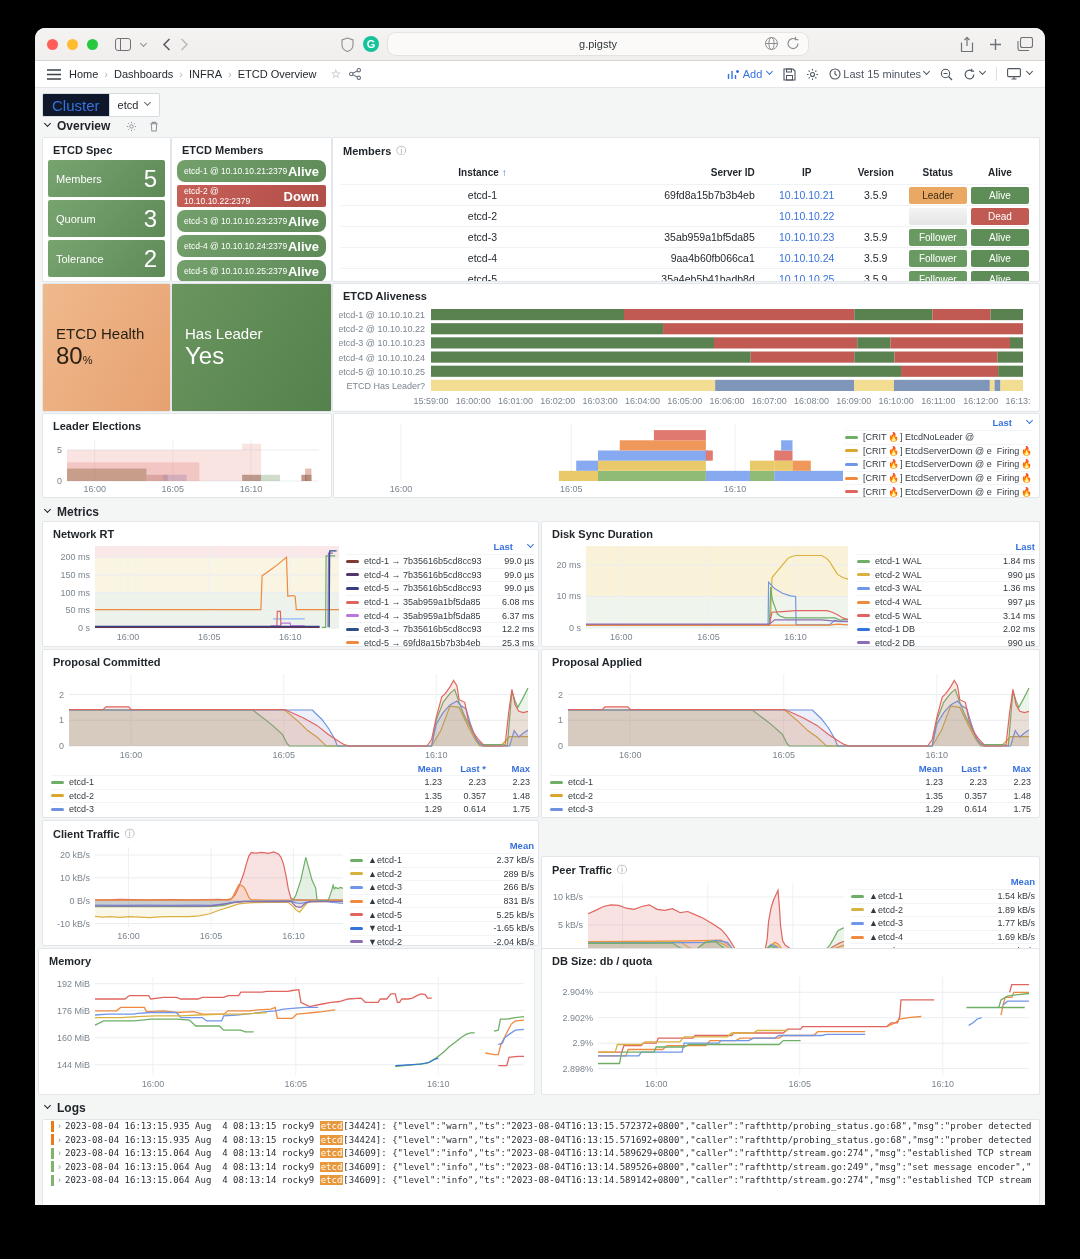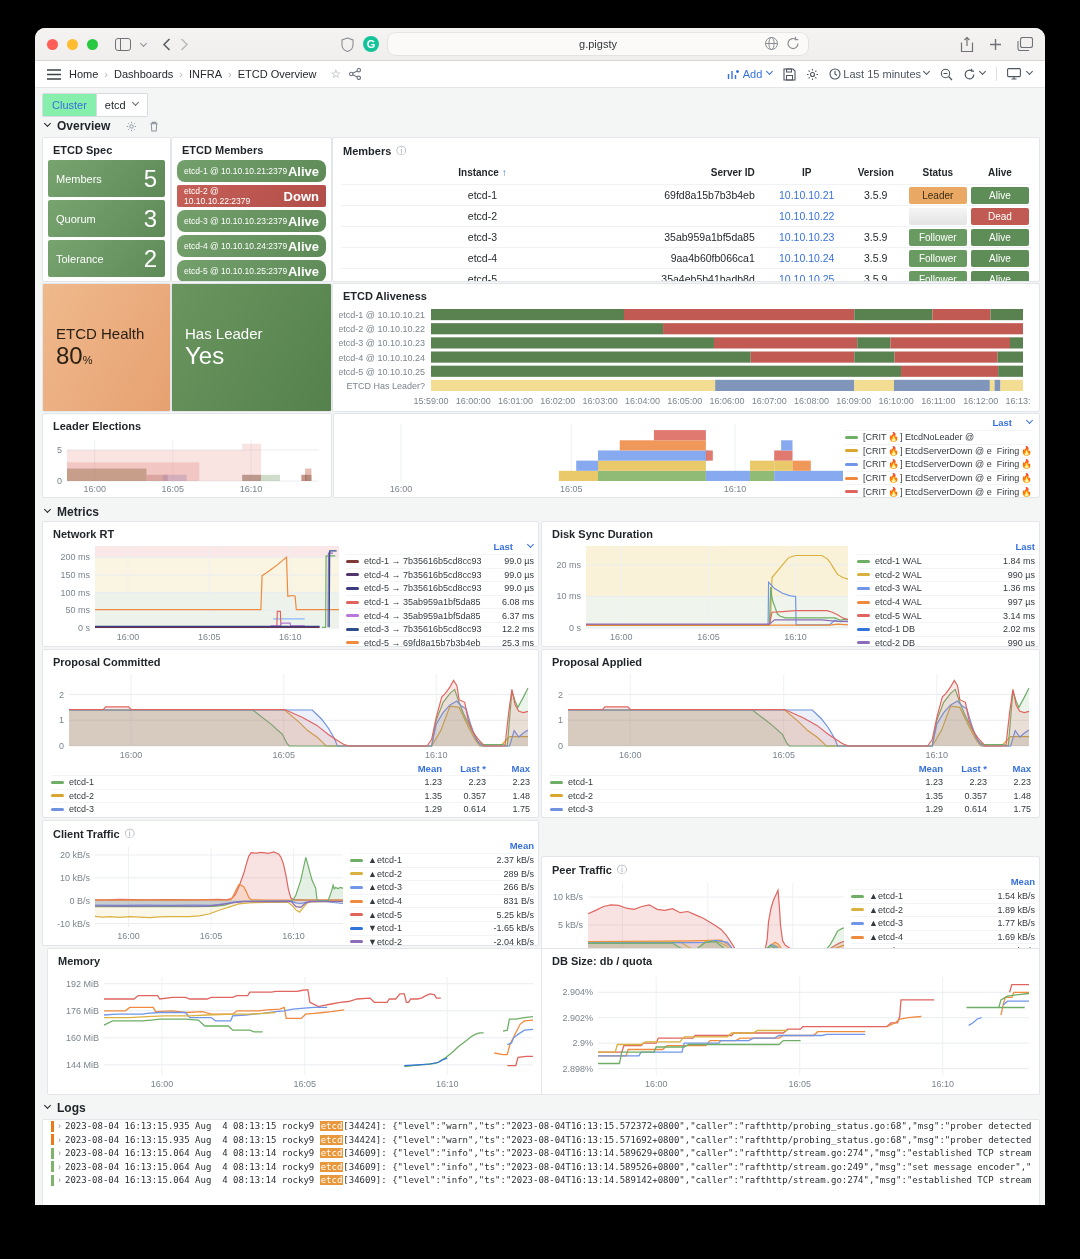--- a/index.html
+++ b/index.html
@@ -23,22 +23,22 @@
   .bc-sep{color:#b0b7bd;}
   .blue{color:#3871dc;font-weight:500;}
   .gright{margin-left:auto;display:flex;align-items:center;gap:10px;color:#4c5560;}
   .chev{display:inline-block;width:7px;height:7px;position:relative;}
   .chev::before{content:'';position:absolute;left:1px;top:0;width:4px;height:4px;
     border-right:1.3px solid currentColor;border-bottom:1.3px solid currentColor;transform:rotate(45deg);}
   .vdiv{width:1px;height:14px;background:#dde1e4;}
   
   .dash{position:relative;height:1119px;background:#f4f5f5;}
   .varwrap{position:absolute;left:7px;top:5px;display:flex;height:24px;}
-  .varlabel{background:#86efac;border:1px solid #d5dbe0;border-radius:2px 0 0 2px;display:flex;align-items:center;
-    padding:0 9px;font-size:11px;color:#3871dc;font-weight:500;}
+  .varlabel{background:#0f172a;border:1px solid #d5dbe0;border-radius:2px 0 0 2px;display:flex;align-items:center;
+    padding:0 9px;font-size:15px;color:#3871dc;font-weight:500;}
   .varvalue{background:#fff;border:1px solid #d5dbe0;border-left:none;border-radius:0 2px 2px 0;display:flex;
     align-items:center;gap:6px;padding:0 8px;font-size:11px;color:#24292e;}
   .sec{position:absolute;display:flex;align-items:center;gap:6px;font-size:12px;font-weight:700;color:#1f2429;}
   .sec .icons{display:flex;gap:12px;margin-left:10px;color:#8a939c;}
   .panel{position:absolute;background:#fff;border:1px solid #e2e6ea;border-radius:2px;overflow:hidden;}
   .ptitle{font-size:11px;font-weight:700;color:#1f2429;padding:6px 10px 2px;display:flex;align-items:center;gap:5px;}
   .info{color:#9aa2aa;font-size:10px;font-weight:400;}
   
   .spec-list{padding:2px 5px;display:flex;flex-direction:column;gap:3px;}
   .spec-box{height:37px;border-radius:2px;background:linear-gradient(135deg,#78a470,#5d8a57);color:#fff;
@@ -964,21 +964,21 @@
             </div>
             <div class="lg-row">
               <i class="dashm" style="background: rgb(141, 108, 184);"></i>
               <span class="lg-label">▼etcd-2</span>
               <span class="lg-val">-24.5 B/s</span>
             </div>
           </div>
       </div>
     </div>
 
-    <div class="panel" style="left:12px;top:860px;width:495px;height:145px">
+    <div class="panel" style="left:3px;top:860px;width:495px;height:145px">
       <div class="ptitle">Memory</div>
       <div style="position:absolute;left:4px;top:20px;width:487px;height:120px"><svg width="487" height="120">
             <line x1="52" x2="481" y1="95.86206896551724" y2="95.86206896551724" stroke="#e9edf1"></line>
             <text x="47" y="98.86206896551724" text-anchor="end" font-size="9">144 MiB</text>
             <line x1="52" x2="481" y1="68.82758620689656" y2="68.82758620689656" stroke="#e9edf1"></line>
             <text x="47" y="71.82758620689656" text-anchor="end" font-size="9">160 MiB</text>
             <line x1="52" x2="481" y1="41.79310344827586" y2="41.79310344827586" stroke="#e9edf1"></line>
             <text x="47" y="44.79310344827586" text-anchor="end" font-size="9">176 MiB</text>
             <line x1="52" x2="481" y1="14.758620689655174" y2="14.758620689655174" stroke="#e9edf1"></line>
             <text x="47" y="17.758620689655174" text-anchor="end" font-size="9">192 MiB</text>

